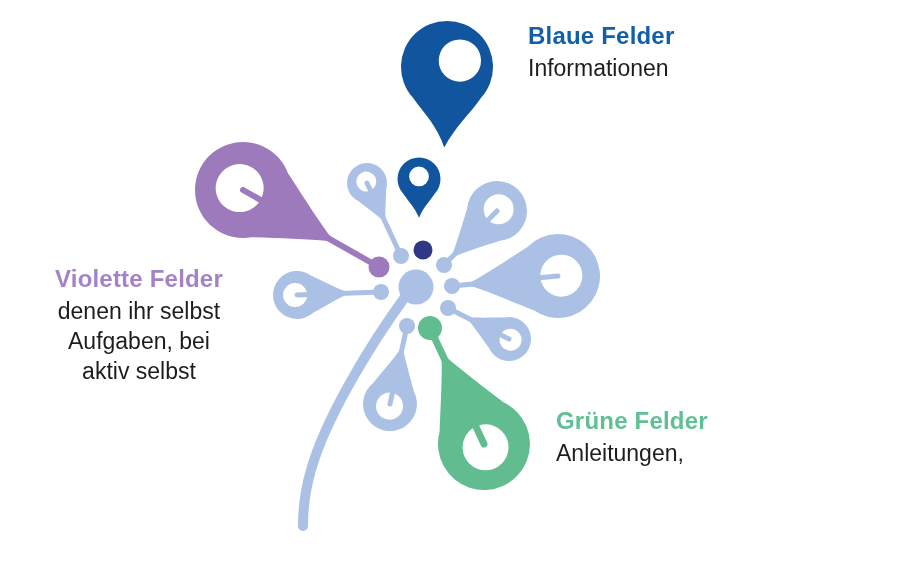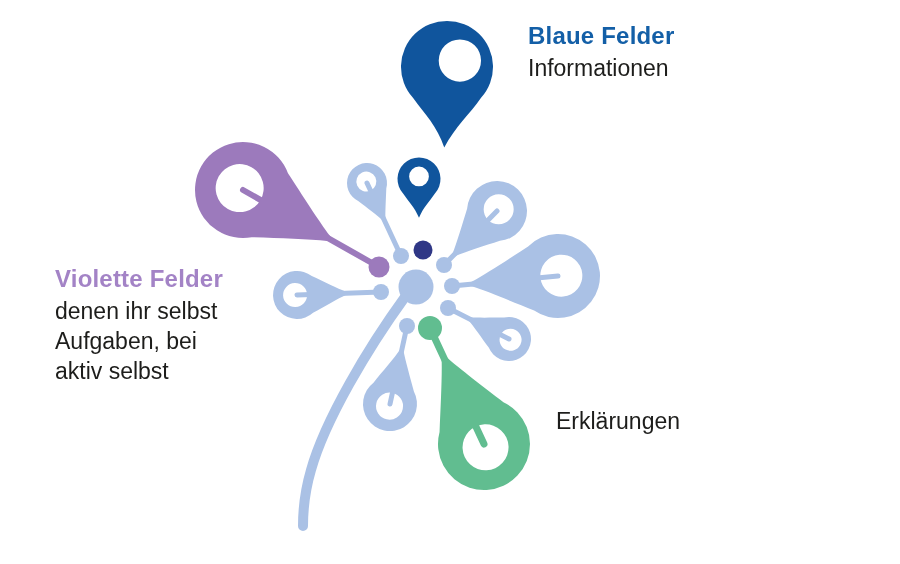--- a/index.html
+++ b/index.html
@@ -26,21 +26,21 @@
   .stroke-vi { stroke: var(--violet, #9C7ABC); fill:none; }
   .stroke-gr { stroke: var(--green, #61BD90); fill:none; }
   .stem   { stroke-width:5; stroke-linecap:round; }
   .stem-vi{ stroke-width:6; stroke-linecap:round; }
   .stem-gr{ stroke-width:7; stroke-linecap:round; }
   .stalk  { stroke-width:10; stroke-linecap:round; }
 
   .label { position:absolute; line-height:30px; font-size:23px; color: var(--body-text, #1D1D1B); }
   .label .heading { font-weight:bold; font-size:24px; margin-bottom:2px; letter-spacing:0.2px; }
   .label-blue   { left:528px; top:21px; }
-  .label-violet { left:55px;  top:264px; }
+  .label-violet { left:55px;  top:264px;text-align:center; }
   .label-green  { left:556px; top:406px; }
   .h-blue   { color: var(--blue-heading, #135FA7); }
   .h-violet { color: var(--violet-heading, #A383C6); }
   .h-green  { color: var(--green-heading, #5FC093); }
 </style>
 </head>
 <body>
 
 <div class="stage">
 
@@ -128,16 +128,17 @@
   </div>
 
   <div class="label label-violet">
     <div class="heading h-violet">Violette Felder</div>
     <div class="line">denen ihr selbst</div>
     <div class="line">Aufgaben, bei</div>
     <div class="line">aktiv selbst</div>
   </div>
 
   <div class="label label-green">
-    <div class="line">Erklärungen</div>
+    <div class="heading h-green">Grüne Felder</div>
+    <div class="line">Anleitungen,</div>
   </div>
 
 </div>
 
 </body></html>

